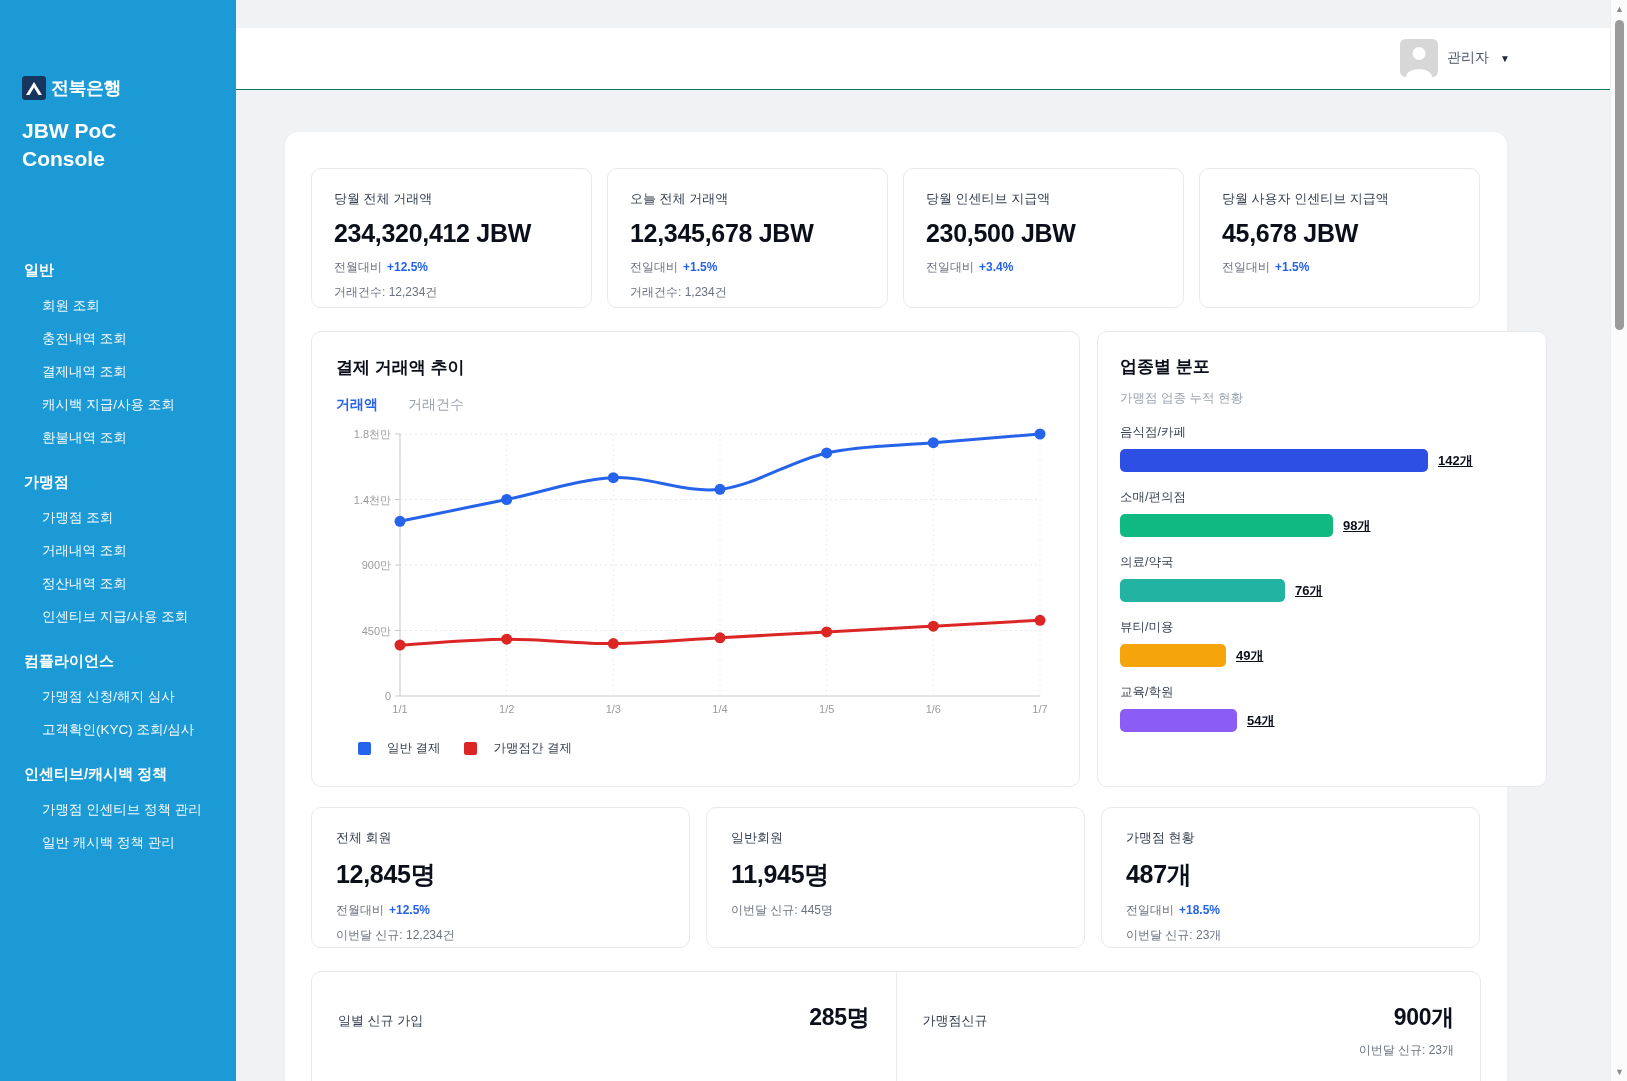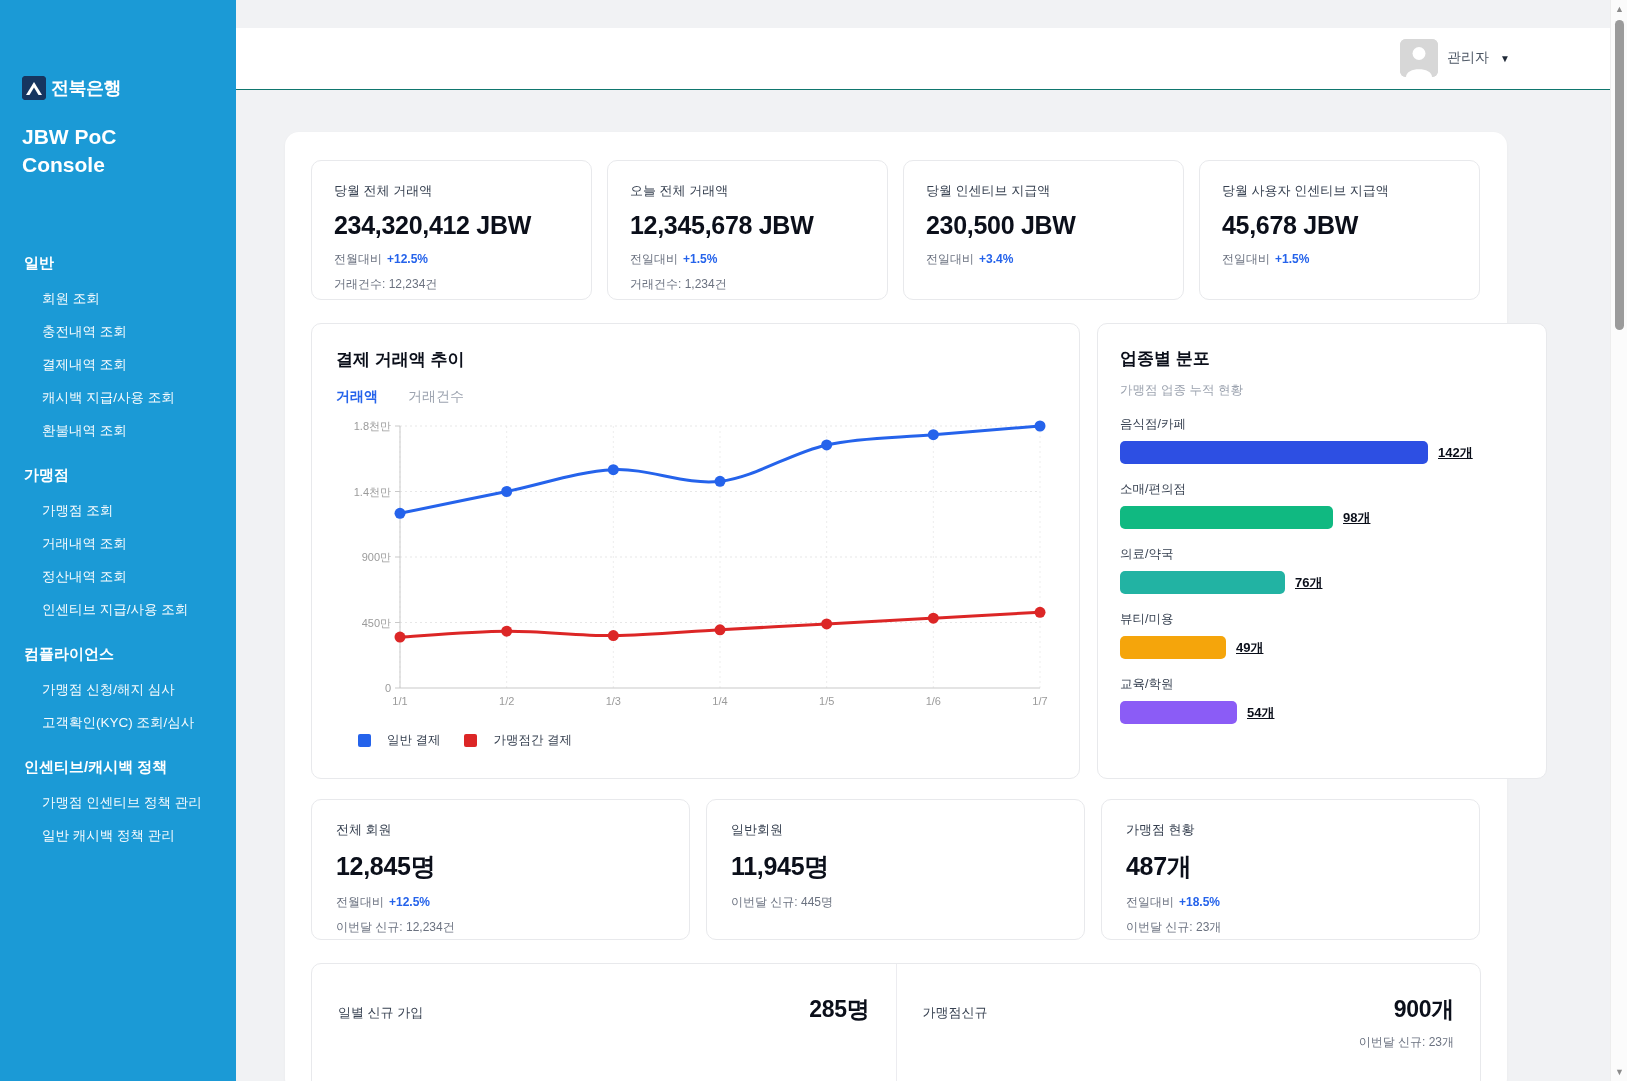--- a/index.html
+++ b/index.html
@@ -6,40 +6,40 @@
   html,body { width:1627px; height:1081px; }
   body {
     position:relative; overflow:hidden; background:#f1f2f4;
     font-family:"Liberation Sans", "DejaVu Sans", sans-serif; color:#111827;
   }
   
   .sidebar { position:absolute; left:0; top:0; width:236px; height:1081px; background:#1b9ad6; color:#fff; z-index:5; }
   .logo-row { position:absolute; left:22px; top:76px; display:flex; align-items:center; gap:5px; }
   .logo-mark { width:24px; height:24px; border-radius:4px; background:#16355f; display:flex; align-items:flex-end; justify-content:center; overflow:hidden; }
   .logo-text { font-size:18px; font-weight:700; letter-spacing:-0.5px; }
-  .console-title { position:absolute; left:22px; top:117px; width:140px; font-size:21px; font-weight:700; line-height:1.32;margin-top:6px; }
+  .console-title { position:absolute; left:22px; top:117px; width:140px; font-size:21px; font-weight:700; line-height:1.32; }
   .nav { position:absolute; left:24px; top:246px; right:8px; }
   .nav-section-title { font-size:15px; font-weight:700; margin:26px 0 17px 0; }
-  .nav-section:first-child .nav-section-title { margin-top:8px;font-family:Liberation Serif, serif; }
+  .nav-section:first-child .nav-section-title { margin-top:15px;font-family:Liberation Serif, serif; }
   .nav-item { font-size:13.5px; font-weight:500; margin:0 0 15px 18px; color:rgba(255,255,255,0.96); cursor:pointer; }
   
   .main-header { position:absolute; left:236px; top:0; right:17px; height:62px; background:#fff; border-bottom:1px solid #0f766e; z-index:3;margin-top:28px; }
   .user-block { position:absolute; right:100px; top:11px; display:flex; align-items:center; gap:9px; cursor:pointer; }
   .avatar { width:38px; height:38px; border-radius:6px; background:#d7d7d7; overflow:hidden; display:flex; align-items:center; justify-content:center; }
   .user-name { font-size:14px; color:#4b5563; }
   .caret { font-size:10px; color:#1f2937; margin-left:2px; }
   
   .scrollbar { position:absolute; right:0; top:0; width:17px; height:1081px; background:#fbfbfb; border-left:1px solid #ededed; z-index:6; }
   .scroll-arrow { position:absolute; left:0; width:17px; text-align:center; font-size:9px; color:#8b8b8b; }
   .scroll-arrow.up { top:4px; }
   .scroll-arrow.down { bottom:4px; }
   .scroll-thumb { position:absolute; left:4px; top:20px; width:9px; height:310px; background:#9b9b9b; border-radius:5px; }
   
   .container { position:absolute; left:285px; top:132px; width:1222px; height:960px; background:#fff; border-radius:14px; box-shadow:0 1px 3px rgba(0,0,0,0.04); }
-  .card { background:#fff; border:1px solid #e8e9ec; border-radius:10px; }
+  .card { background:#fff; border:1px solid #e8e9ec; border-radius:10px;margin-top:8px; }
   
   .stat-row { position:absolute; left:26px; top:28px; display:flex; gap:15px; }
   .stat-card { width:281px; height:140px; padding:21px 22px; }
   .stat-label { font-size:13px; color:#374151; }
   .stat-value { font-size:25px; font-weight:700; color:#0b0f1a; margin-top:11px; letter-spacing:-0.3px; }
   .stat-sub { font-size:12px; color:#6b7280; margin-top:11px; }
   .stat-sub .pct { color:#2563eb; font-weight:700; margin-left:5px; }
   .stat-sub2 { font-size:12px; color:#6b7280; margin-top:8px; }
   
   .chart-card { position:absolute; left:26px; top:191px; width:769px; height:456px; padding:24px 24px 18px 24px; }

